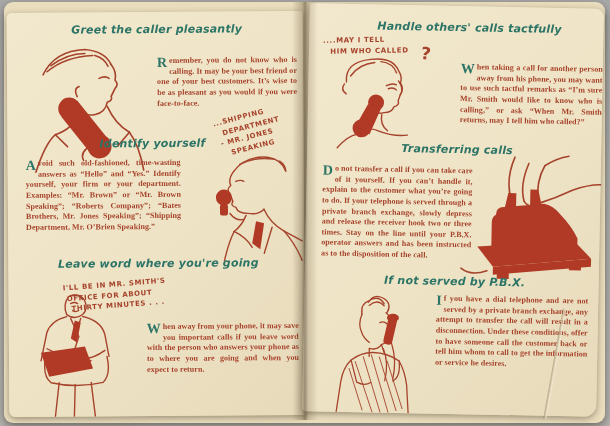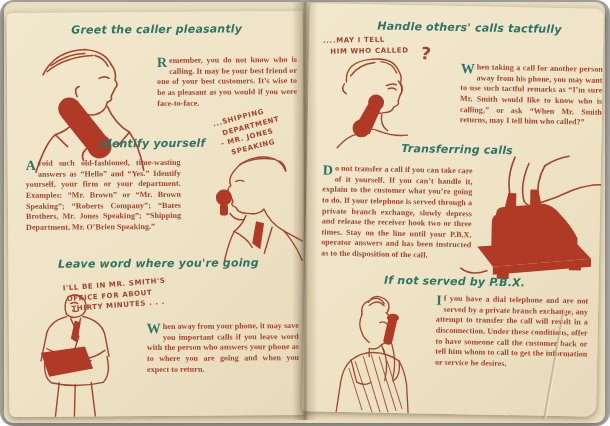--- a/index.html
+++ b/index.html
@@ -1,16 +1,16 @@
 <!DOCTYPE html>
 <html><head>
 <meta charset="utf-8">
 <style>
   html,body{margin:0;padding:0;}
-  .scan{position:relative;width:610px;height:426px;background:linear-gradient(180deg,#a9a9a9,#b4b2ae);overflow:hidden;font-family:"Liberation Serif",serif;border-radius:14px;}
+  .scan{position:relative;width:610px;height:426px;background:linear-gradient(180deg,#a9a9a9,#b4b2ae);overflow:hidden;font-family:"Liberation Serif",serif;}
   .under{position:absolute;left:4px;top:2px;width:601px;height:421px;background:#e9ddbd;border-radius:9px;box-shadow:0 3px 9px rgba(40,35,25,.5);}
   .page{position:absolute;background:linear-gradient(135deg,#f2e8cd 0%,#eee3c5 55%,#e7dabb 100%);box-shadow:0 2px 6px rgba(50,40,25,.45);}
   .page-left{left:8px;top:12px;width:296px;height:404px;transform:rotate(-0.4deg);border-radius:5px 2px 2px 6px;}
   .page-right{left:306px;top:6px;width:294px;height:408px;transform:rotate(1.1deg);border-radius:2px 8px 12px 4px;}
   .gutter{position:absolute;left:292px;top:2px;width:26px;height:418px;pointer-events:none;z-index:5;
     background:linear-gradient(90deg,rgba(92,72,42,0) 0%,rgba(92,72,42,.30) 38%,rgba(58,44,24,.48) 50%,rgba(92,72,42,.22) 62%,rgba(92,72,42,0) 100%);}
   .crease{position:absolute;pointer-events:none;background:linear-gradient(90deg,rgba(120,100,60,.45),rgba(255,250,230,.7));}
   .hd{position:absolute;font:700 italic 11px/1.1 "DejaVu Sans",sans-serif;color:#2c7466;text-align:center;letter-spacing:.2px;}
   .para{position:absolute;font:700 8px/1.33 "Liberation Serif",serif;color:#a6432c;text-align:justify;letter-spacing:.05px;margin:0;}
   .dc{float:left;font:700 14px/0.85 "Liberation Serif",serif;color:#2c7466;margin:1px 2px 0 0;}

